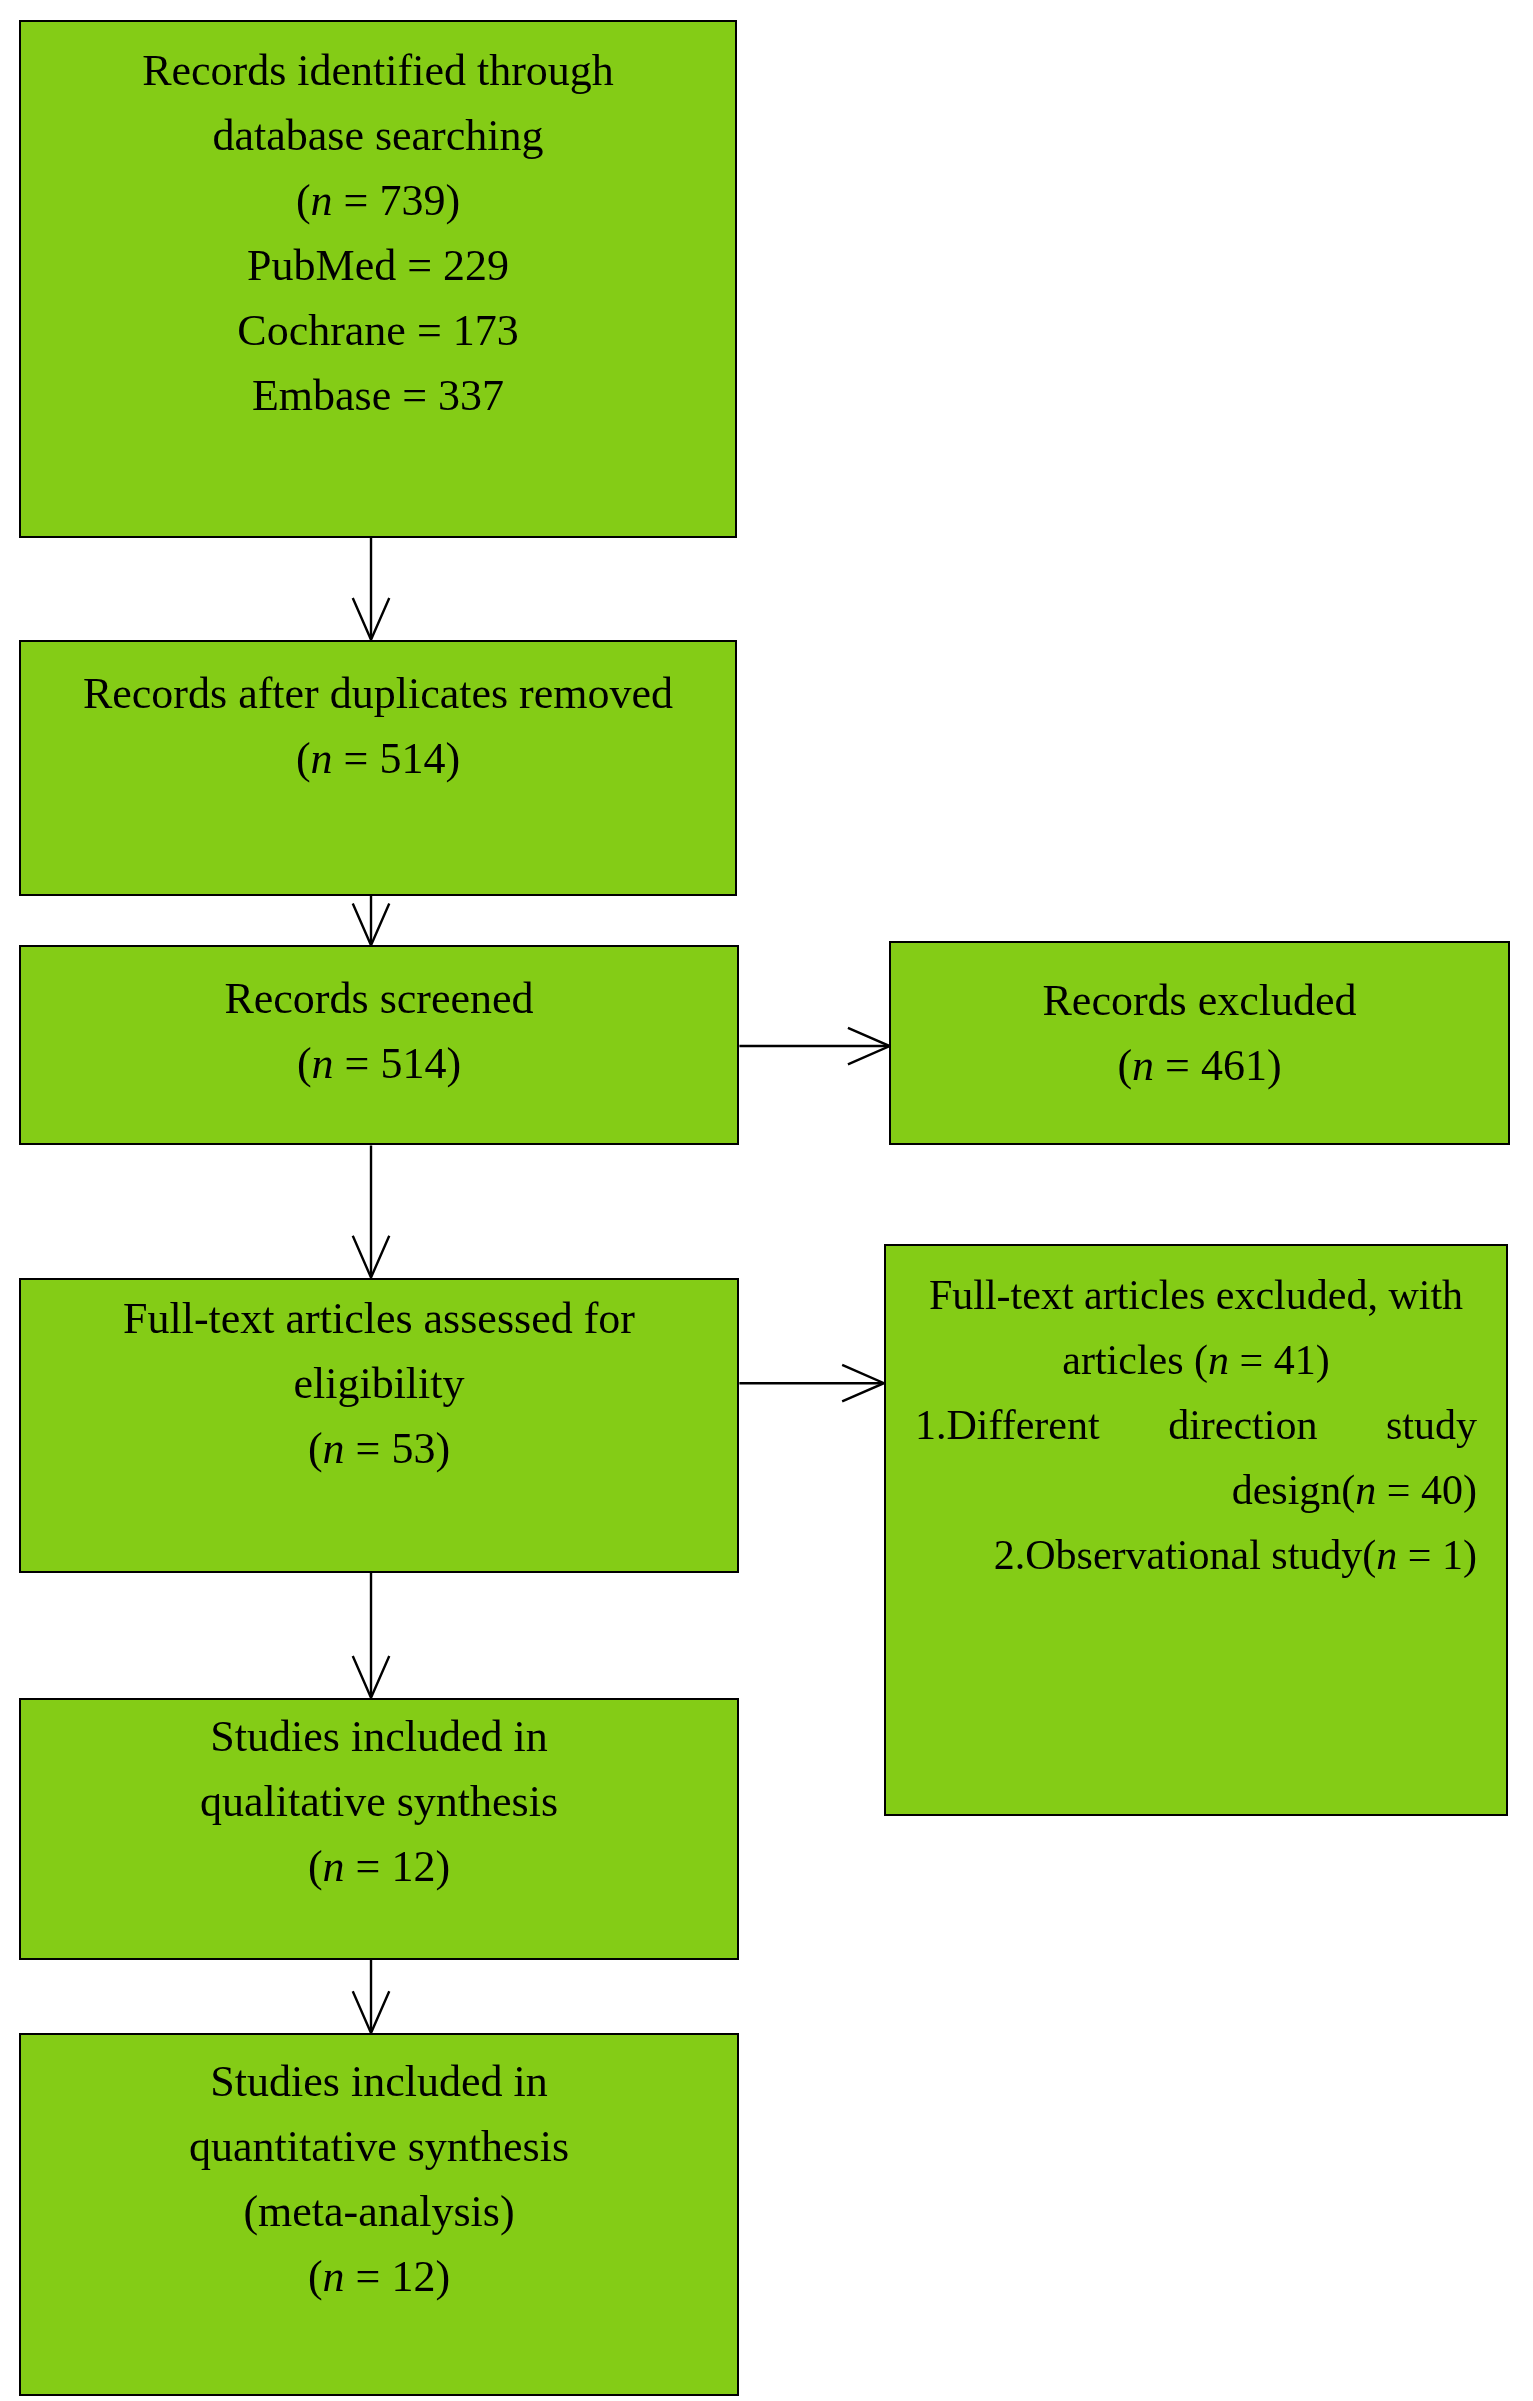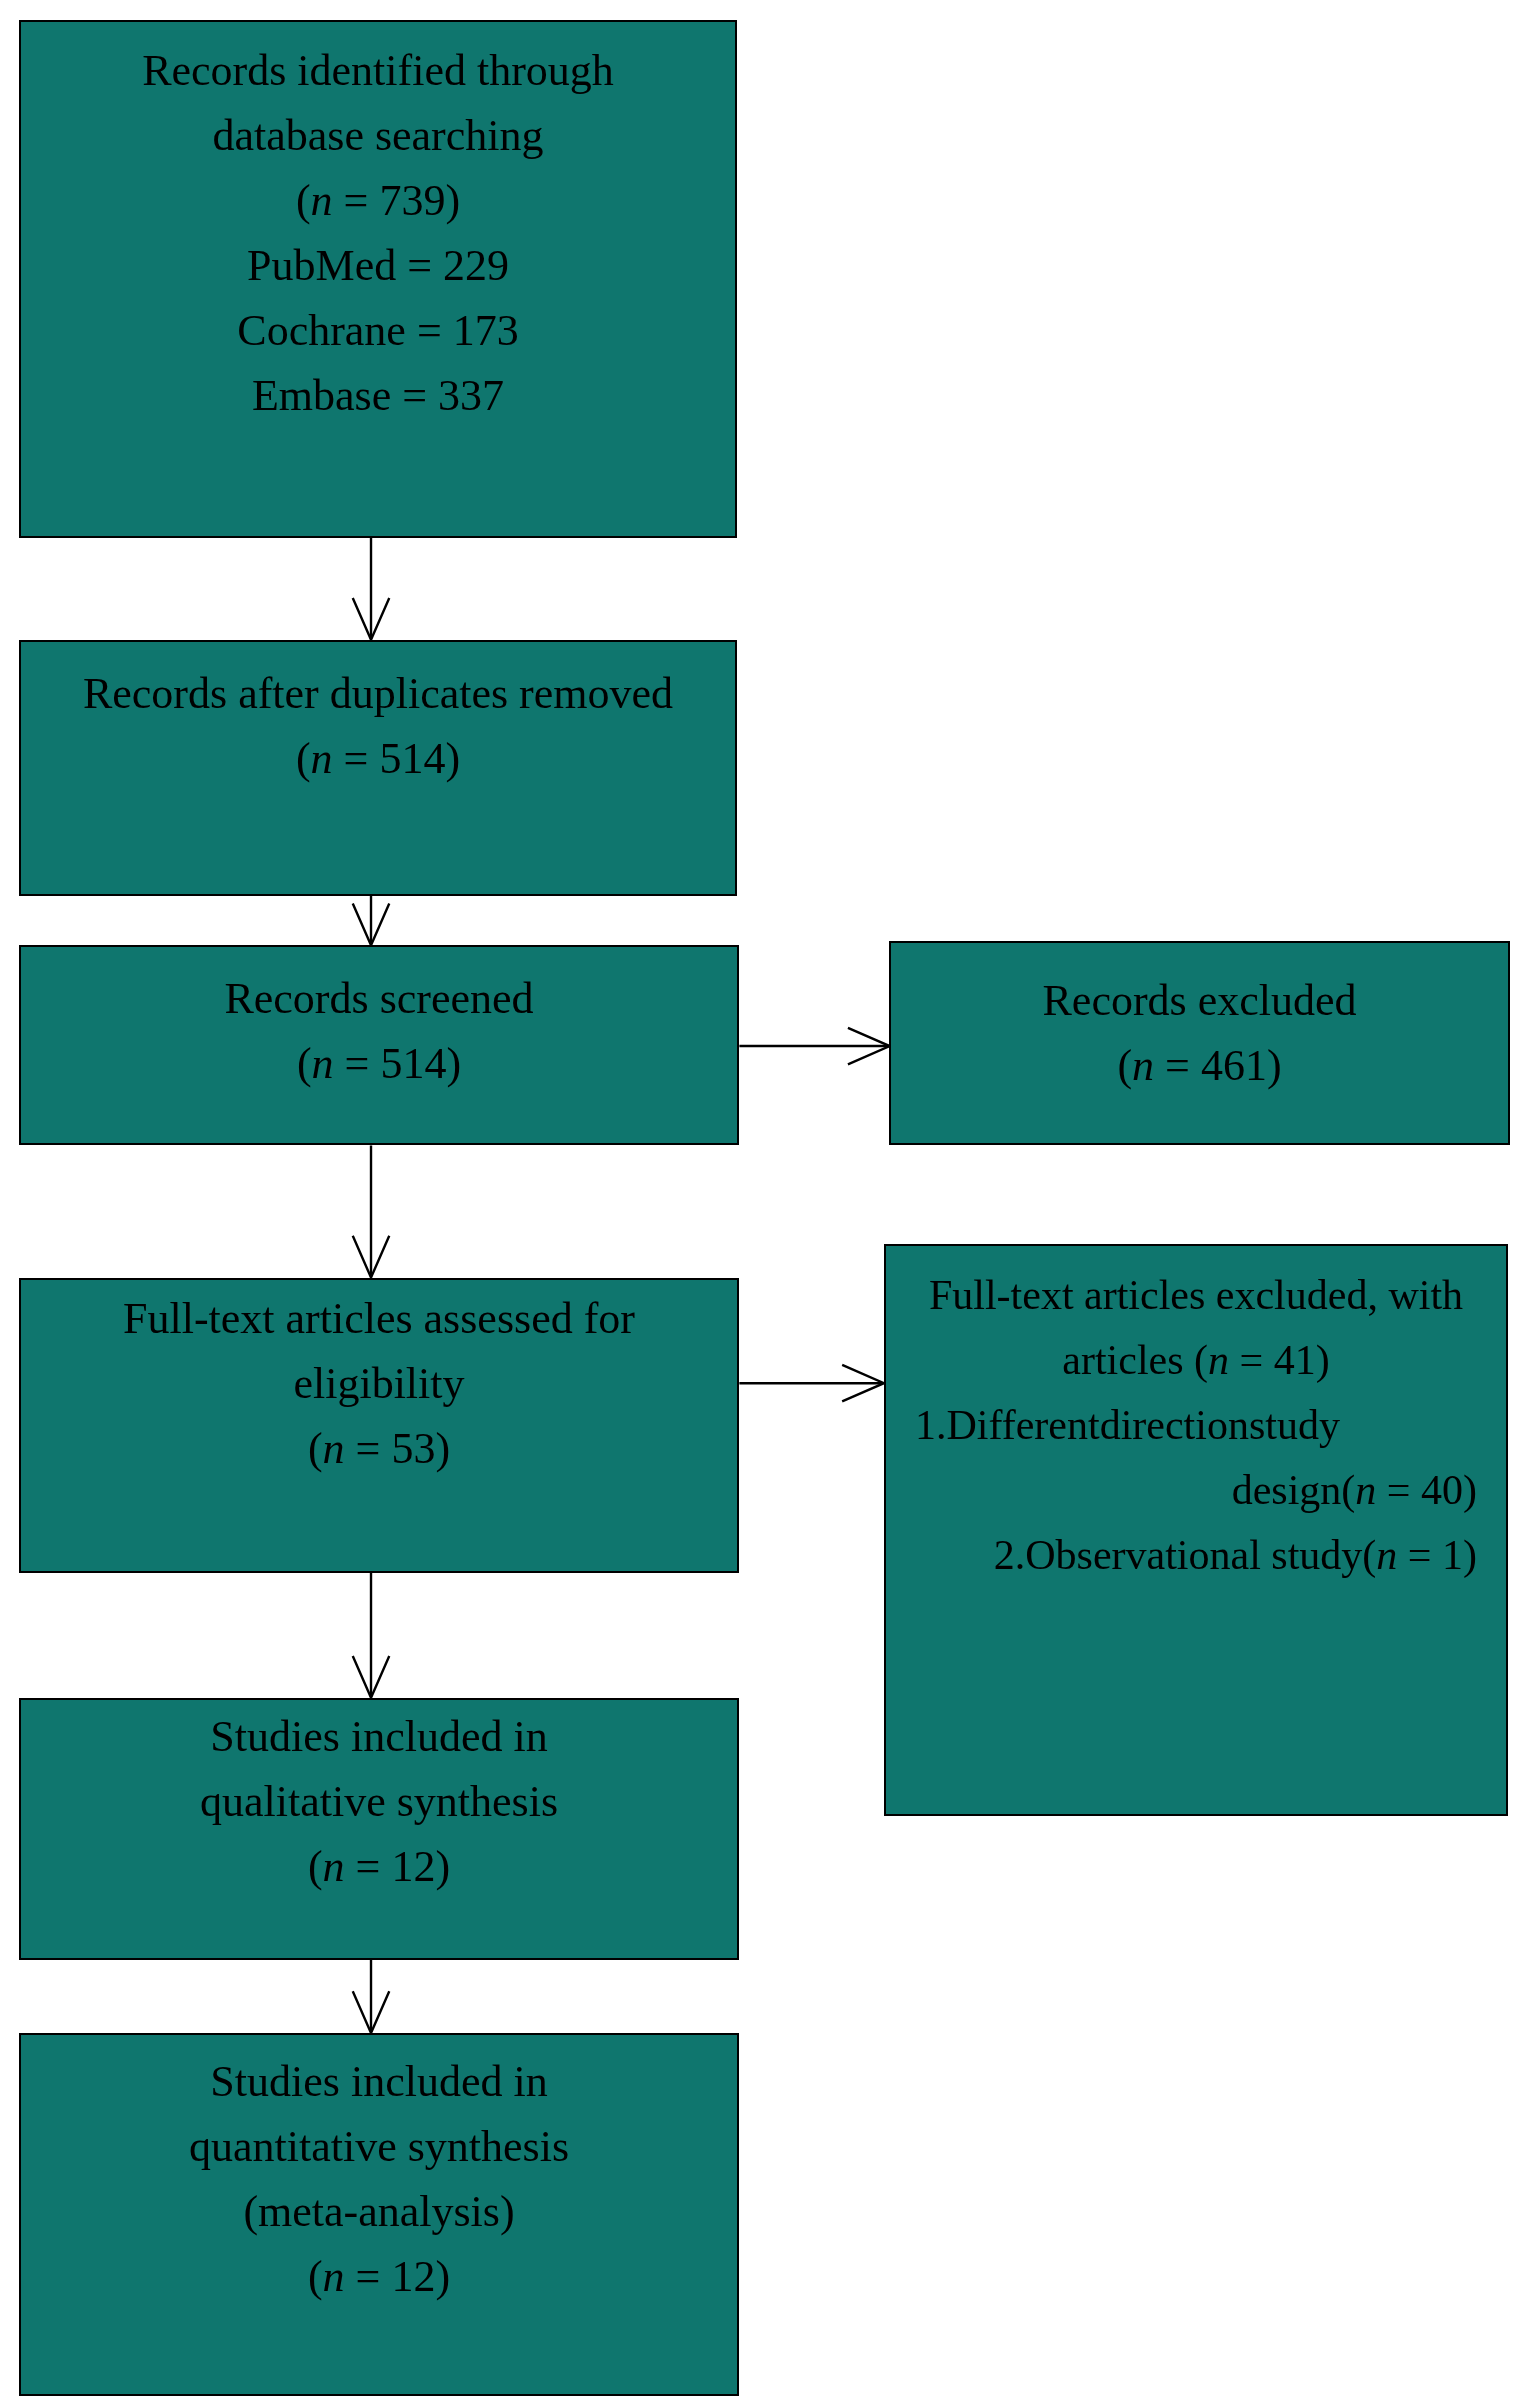--- a/index.html
+++ b/index.html
@@ -19,21 +19,21 @@
   #arrow-layer {
     position: absolute;
     left: 0; top: 0;
     width: 1534px;
     height: 2411px;
   }
   .box {
     position: absolute;
     box-sizing: border-box;
     border: 2.4px solid #000000;
-    background: #0f766e;
+    background: #84cc16;
     text-align: center;
   }
   .line {
     line-height: 65px;
     white-space: nowrap;
   }
   .it { font-style: italic; }
 
   #box-identification { left: 19px;   top: 20px;   width: 718px; height: 518px; padding-top: 16.3px; }
   #box-duplicates     { left: 19px;   top: 640px; width: 718px; height: 256px;  padding-top: 19px; }
@@ -44,20 +44,21 @@
   #box-qualitative    { left: 19px;   top: 1698px; width: 720px; height: 262px;  padding-top: 3.8px; }
   #box-quantitative   { left: 19px;   top: 2033px; width: 720px; height: 363px;  padding-top: 14.4px; }
 
   .left-line {
     text-align: right;
     padding-left: 29px;
     padding-right: 29px;
   }
   .justify-line {
     display: flex;
+    justify-content: space-between;
     padding: 0 29px;
     line-height: 65px;
   }
 </style>
 </head>
 <body>
 
 <div id="canvas">
 
   <svg id="arrow-layer" viewBox="0 0 3193 5020" xmlns="http://www.w3.org/2000/svg" stroke="#000000" stroke-width="5" fill="none">

